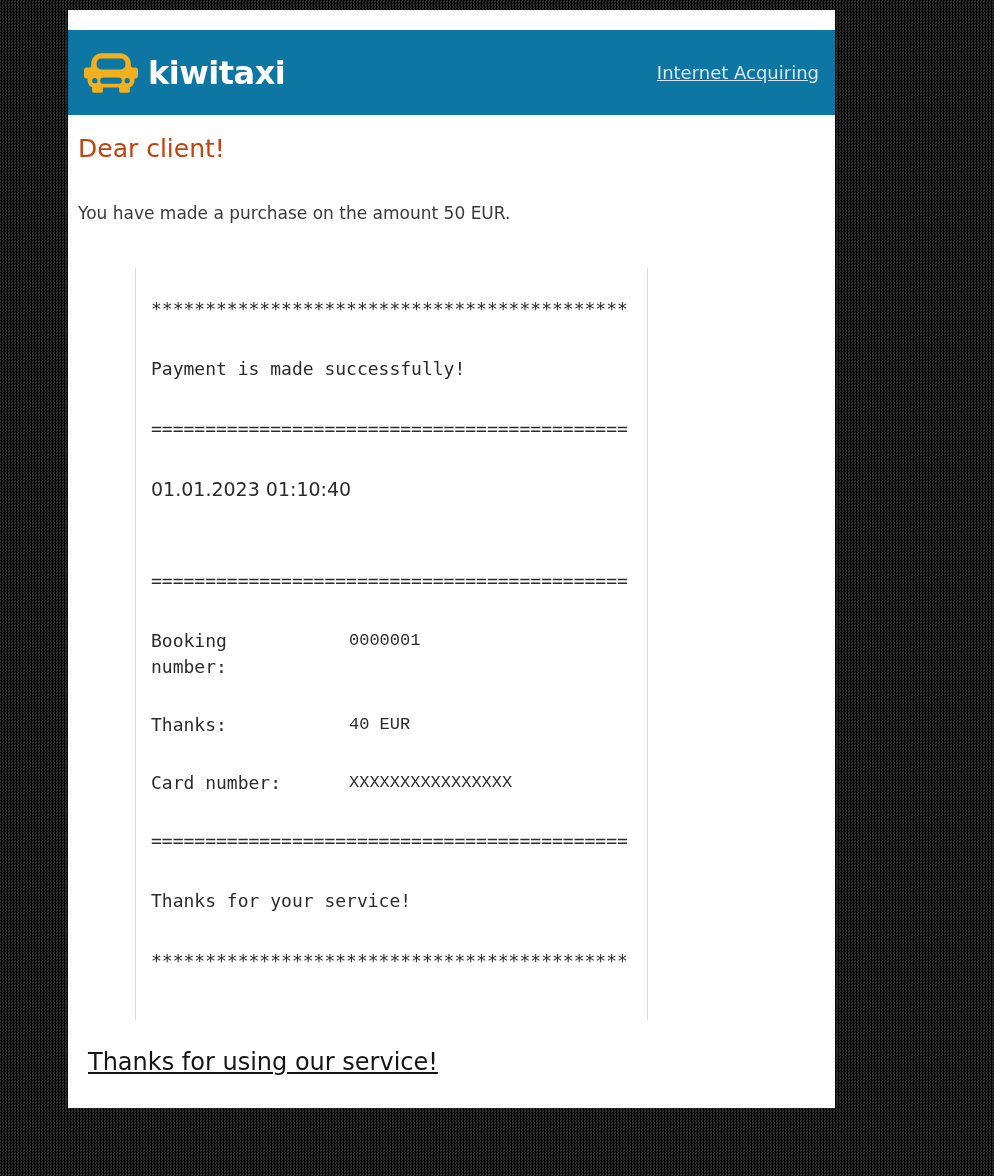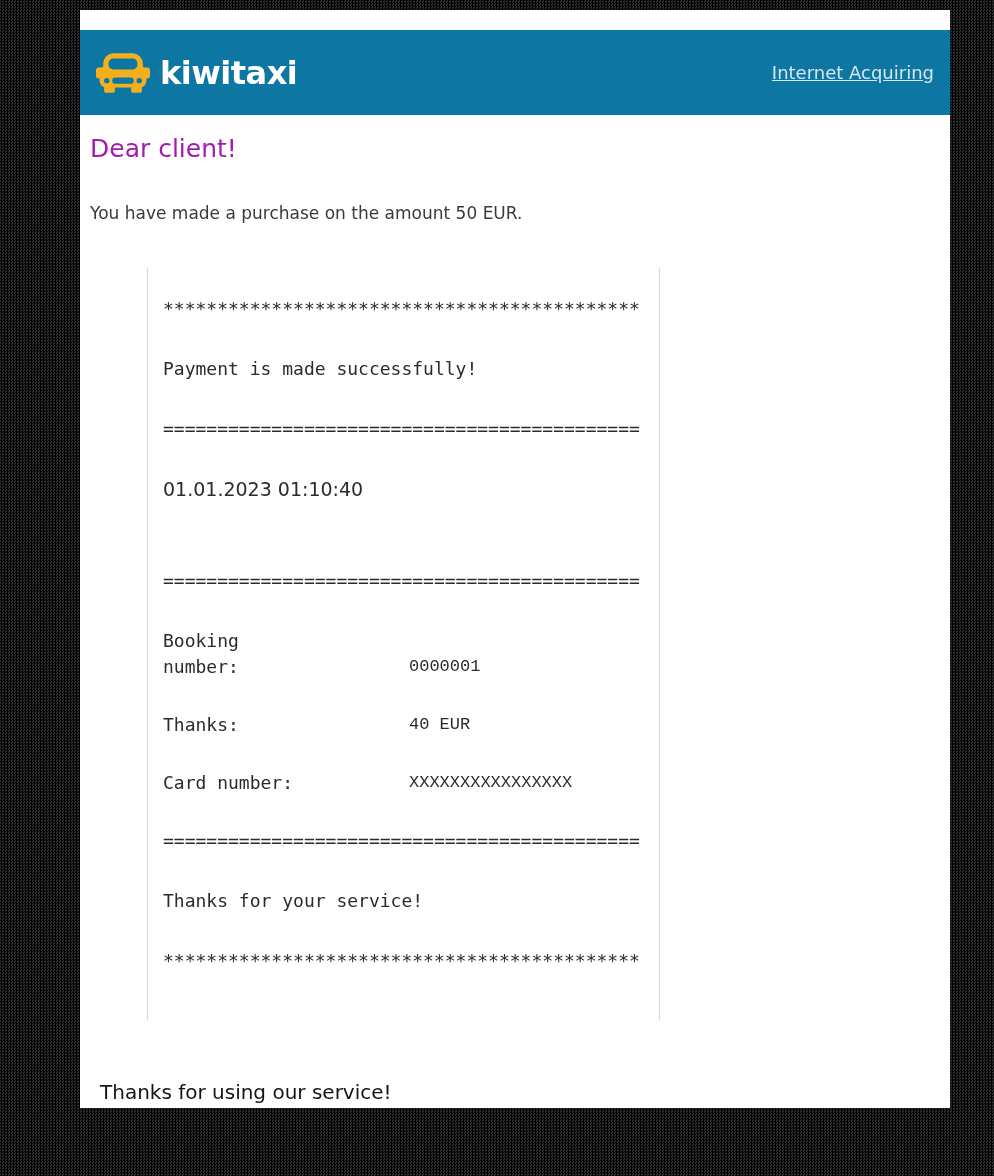--- a/index.html
+++ b/index.html
@@ -11,22 +11,22 @@
     background-color: #060606;
     background-image:
       repeating-conic-gradient(#000 0% 25%, #2e2e2e 25% 50%),
       repeating-conic-gradient(#161616 0% 25%, rgba(0,0,0,0) 25% 50%);
     background-size: 3px 3px, 7px 7px;
     font-family: "DejaVu Sans", sans-serif;
   }
 
   .page {
     position: absolute;
-    left: 80px; top: 10px;
-    width: 870px; height: 1098px;
+    left: 68px; top: 10px;
+    width: 767px; height: 1098px;
     background: #ffffff;
   }
 
   
   .header {
     margin-top: 20px;
     height: 85px;
     background: #0e76a2;
     display: flex;
     align-items: center;
@@ -46,21 +46,21 @@
     font-size: 18px;
     text-decoration: underline;
   }
 
   .content { padding: 0 10px; }
 
   .greeting {
     margin-top: 19px;
     font-size: 25px;
     font-weight: 400;
-    color: #a21caf;
+    color: #c2410c;
   }
   .intro {
     margin-top: 40px;
     font-size: 17px;
     color: #3a3a3a;
   }
 
   
   .receipt {
     margin-left: 57px;             
@@ -76,41 +76,41 @@
   .r-line { line-height: 26px; white-space: nowrap; overflow: hidden; }
   .m34 { margin-bottom: 34px; }
   .m66 { margin-bottom: 66px; }
   .r-date {
     font-family: "DejaVu Sans", sans-serif;
     font-size: 19px;
     line-height: 26px;
   }
   .field {
     display: flex;
-    align-items: flex-end;
+    align-items: flex-start;
     margin-bottom: 32px;
-    gap: 48px;
   }
   .field:last-child { margin-bottom: 34px; }
   .f-label {
     width: 150px;
     line-height: 26px;
   }
   .f-value {
     margin-left: 48px;
     font-family: Liberation Mono, monospace;
     font-size: 17px;
     line-height: 26px;
   }
 
   .footer-note {
-    margin-top: 60px;
+    margin-top: 28px;
     padding-left: 10px;
-    font-size: 20px;
+    font-size: 24px;
     color: #151515;
+    text-decoration: underline;
   }
 </style>
 </head>
 <body>
 
 <div class="page">
 
   <div class="header">
     <div class="brand">
       <span class="icon">

